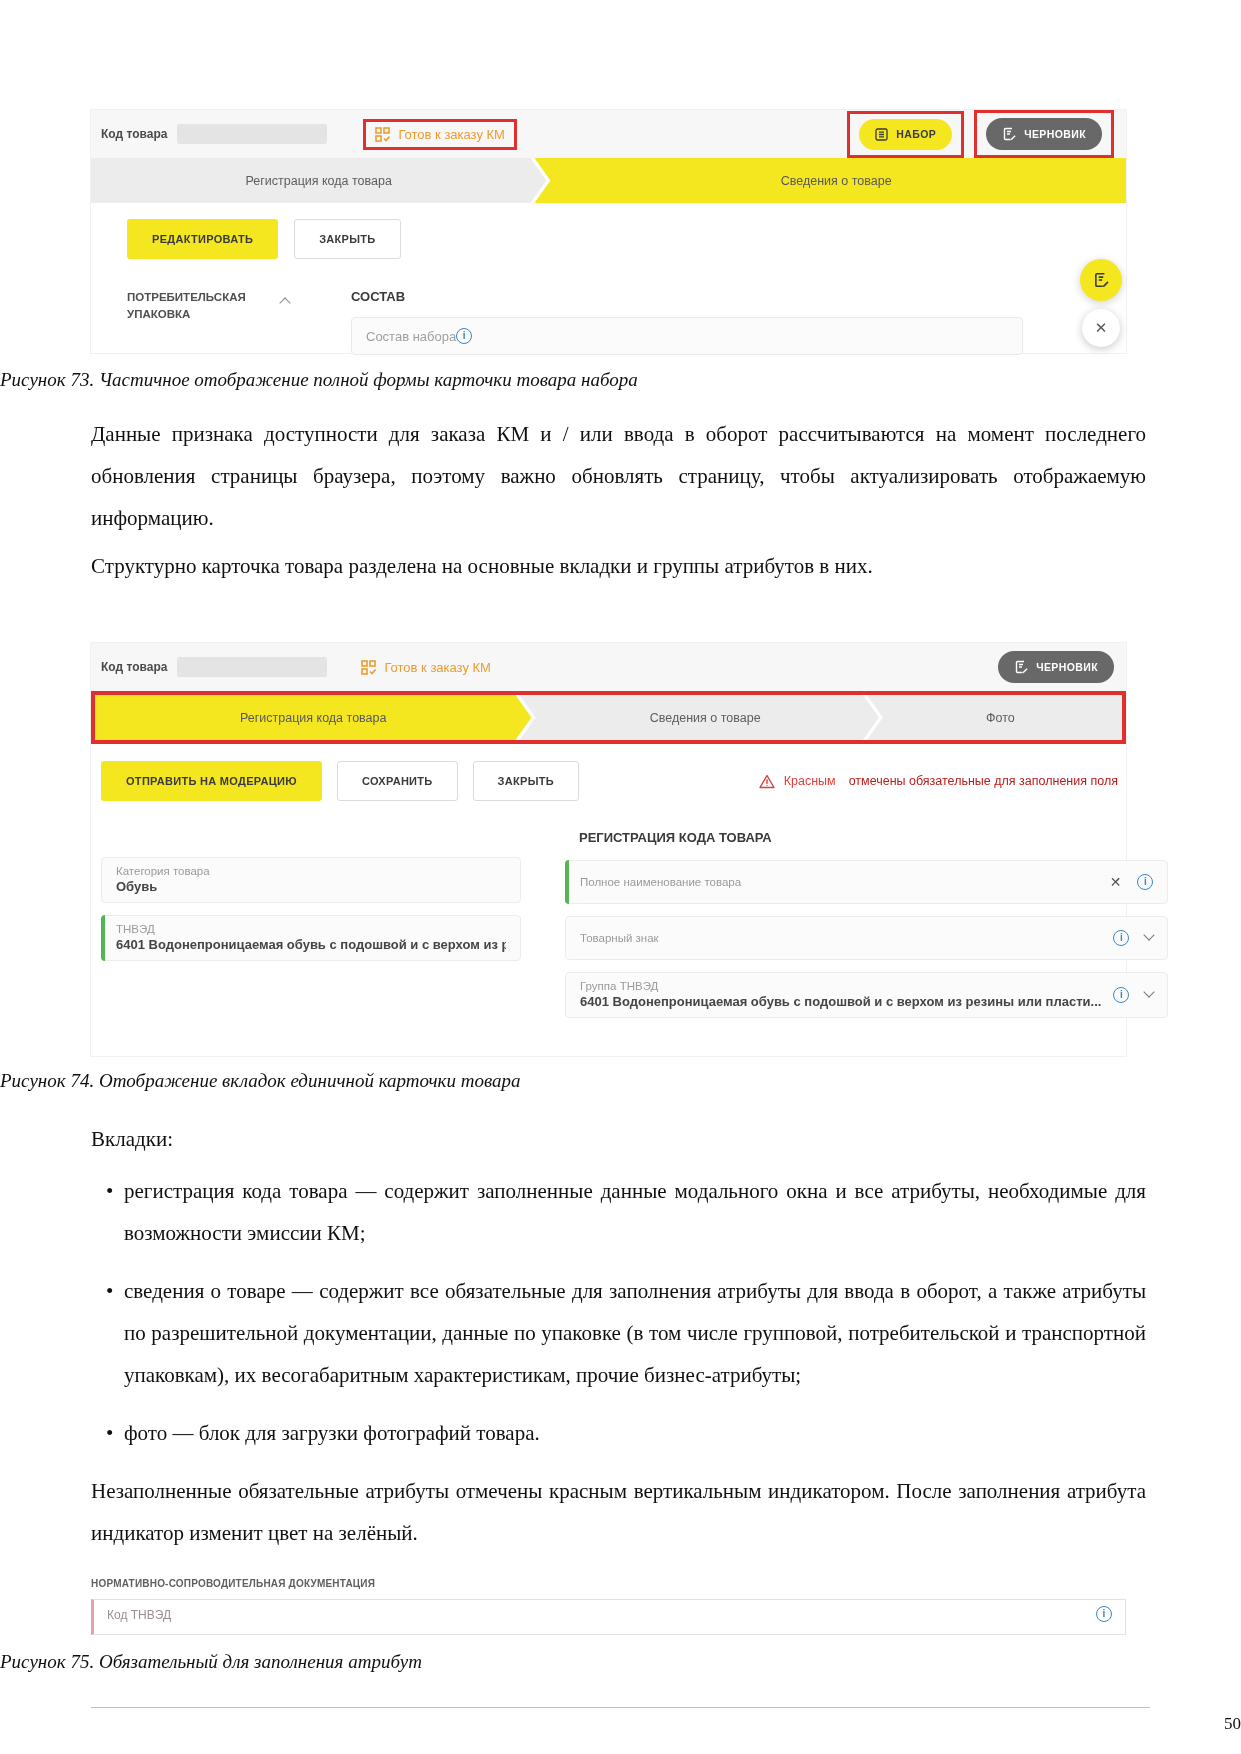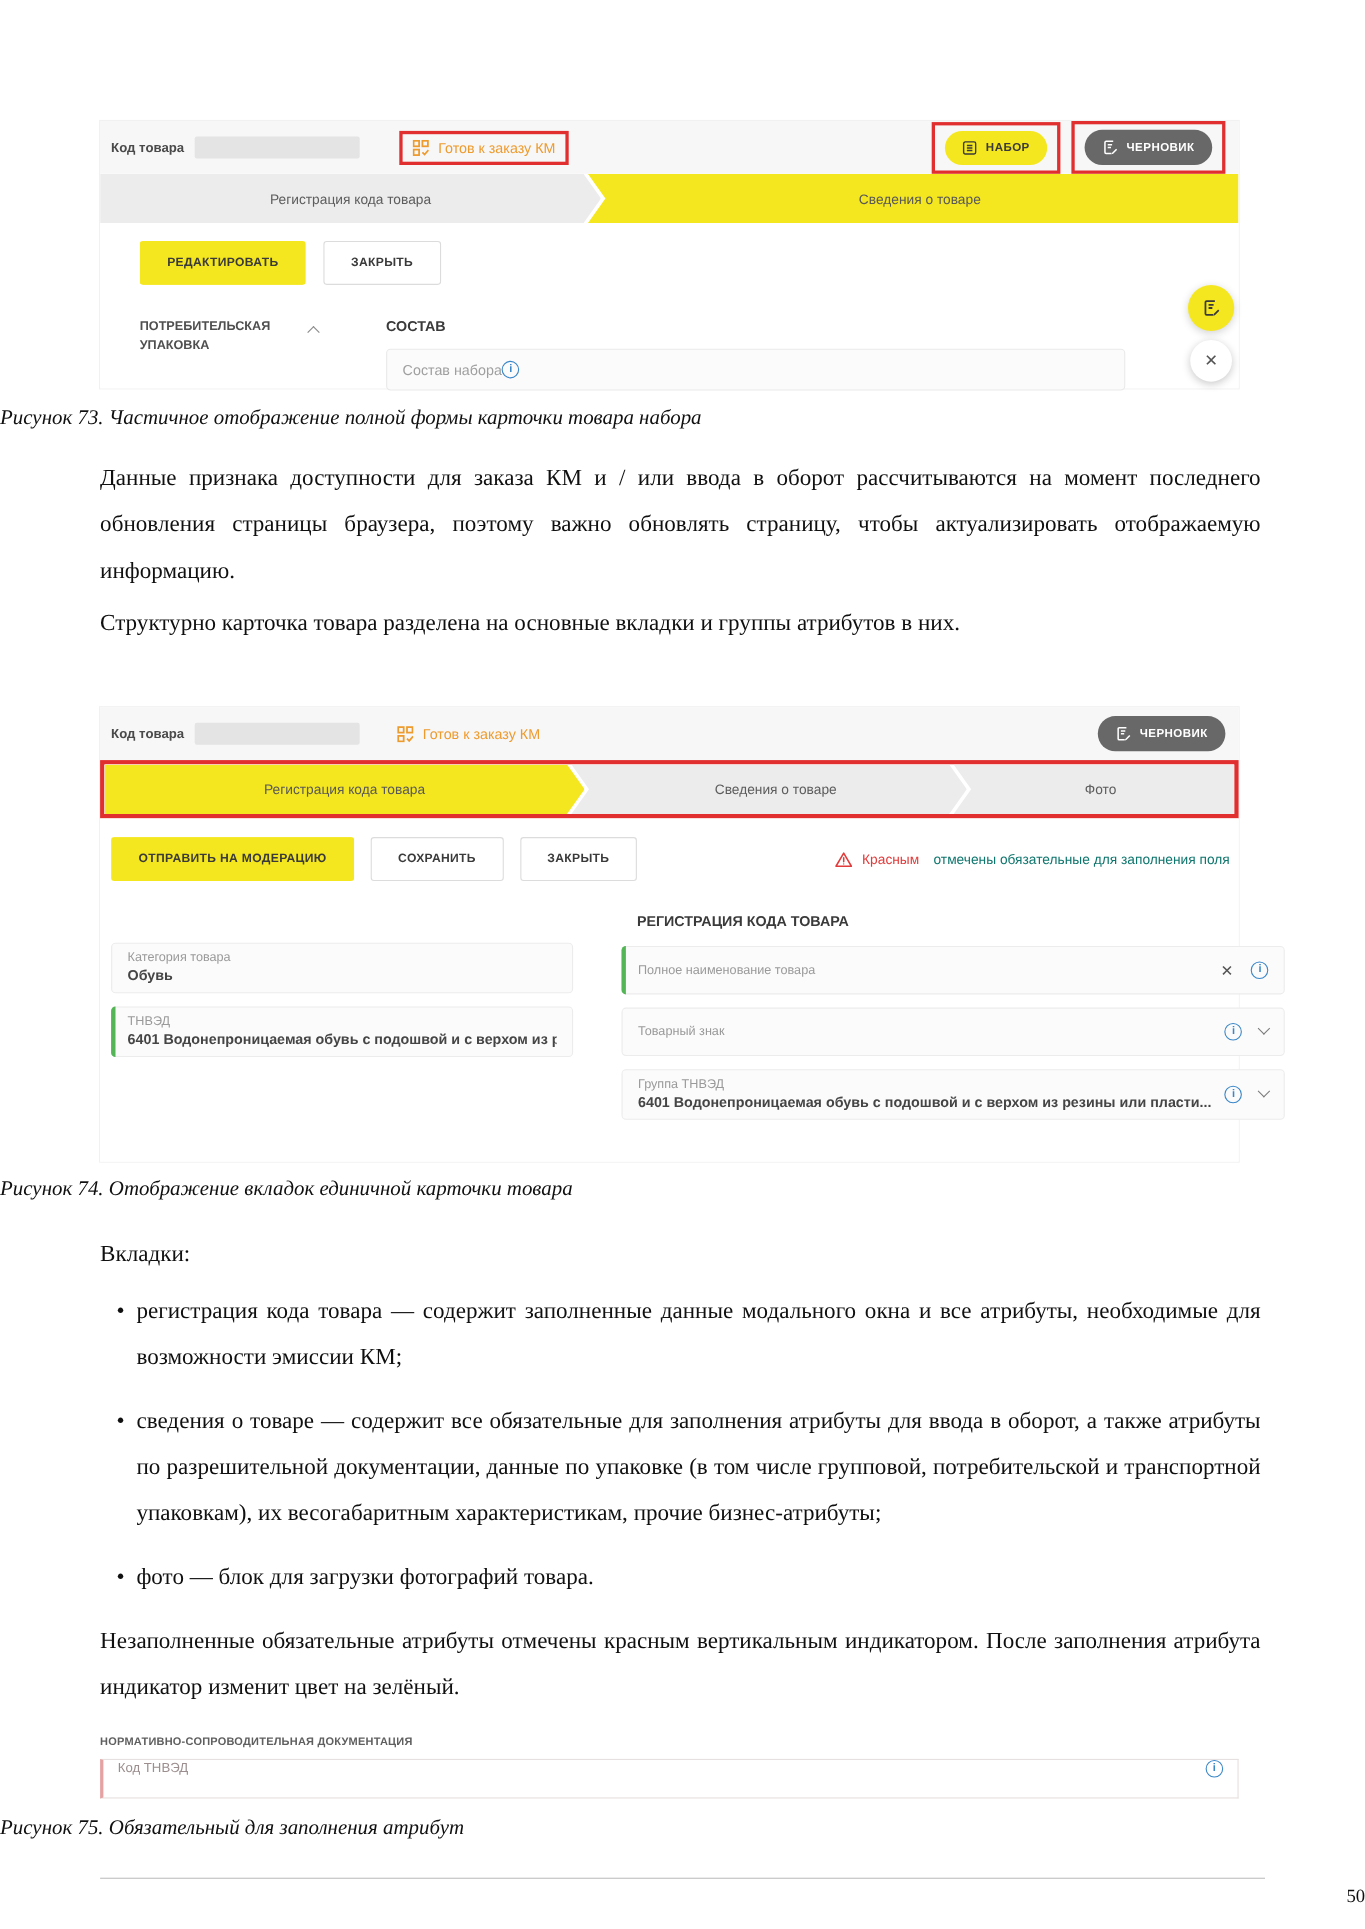--- a/index.html
+++ b/index.html
@@ -54,40 +54,40 @@
   .iinfo::after { content:"i"; position:absolute; left:0; right:0; top:0; bottom:0; text-align:center; font:bold 10px/13px "Liberation Sans", sans-serif; color:#3a87c8; }
   .fab { position:absolute; right:4px; top:56px; width:42px; height:42px; border-radius:50%; background:#f5e71f; display:flex; align-items:center; justify-content:center; box-shadow:0 2px 8px rgba(0,0,0,.18); cursor:pointer; color:#3a3a3a; }
   .fab-close { position:absolute; right:6px; top:106px; width:38px; height:38px; border-radius:50%; background:#fff; box-shadow:0 2px 8px rgba(0,0,0,.22); display:flex; align-items:center; justify-content:center; color:#555; font-size:15px; cursor:pointer; }
   .fab-close::after { content:"\2715"; }
 
   
   .red-wrap { border:4px solid #e12f2f; background:#fff; }
   .btns74 { display:flex; align-items:center; gap:15px; padding:17px 8px 15px 10px; background:#fff; }
   .warn { margin-left:auto; display:flex; align-items:center; gap:9px; font-size:12.5px; white-space:nowrap; }
   .warn-hl { color:#e23b3b; }
-  .warn-rest { color:#0f766e; margin-left:4px; }
+  .warn-rest { color:#b91c1c; margin-left:4px; }
   .fields74 { display:flex; gap:44px; padding:4px 10px 26px 10px; background:#fff; }
   .fcol-left { width:420px; padding-top:37px; }
   .fcol-right { flex:1; }
   .sec-title { font-size:13px; font-weight:bold; color:#3a3a3a; margin:10px 0 15px 14px; }
   .field { position:relative; background:#fbfbfb; border:1px solid #ececec; border-radius:4px; padding:7px 14px 8px 14px; margin-bottom:12px; display:flex; align-items:center; min-height:44px; cursor:text; }
   .fmain { flex:1; min-width:0; }
   .flabel { font-size:11.5px; color:#9a9a9a; display:block; }
   .fvalue { font-size:13px; color:#454545; font-weight:bold; white-space:nowrap; overflow:hidden; display:block; margin-top:2px; }
   .fblur { width:245px; height:15px; background:#e9e9e9; border-radius:2px; margin-top:5px; }
   .field.green::before { content:""; position:absolute; left:-1px; top:-1px; bottom:-1px; width:4px; background:#53b556; border-radius:4px 0 0 4px; }
   .ficons { display:flex; align-items:center; gap:16px; margin-left:12px; }
   .xicon { color:#555; font-size:14px; cursor:pointer; }
   .xicon::after { content:"\2715"; }
   .chev-down { width:8px; height:8px; border-right:1.8px solid #7a7a7a; border-bottom:1.8px solid #7a7a7a; transform:rotate(45deg); margin-top:-5px; cursor:pointer; }
 
   
   .shot75 { box-shadow:none; }
   .doc-title { font-size:10px; font-weight:bold; color:#5f5f5f; letter-spacing:.2px; margin-bottom:10px; }
-  .field75 { display:flex; align-items:flex-start; justify-content:space-between; height:36px; background:#fff; border:1px solid #e7e0e0; border-left:3px solid #e5a2a2; padding:0 13px; cursor:text; }
+  .field75 { display:flex; align-items:flex-end; justify-content:space-between; height:36px; background:#fff; border:1px solid #e7e0e0; border-left:3px solid #e5a2a2; padding:12px 13px; cursor:text; }
   .field75 .flabel75 { font-size:12px; color:#9c8e8e; }
 
   
   .footer-rule { margin:34px 91px 0 91px; border:none; border-top:1px solid #bfbfbf; }
   .pageno { text-align:right; font-size:17px; margin-top:6px; }
 </style>
 </head>
 <body>
 
 <div class="page">

